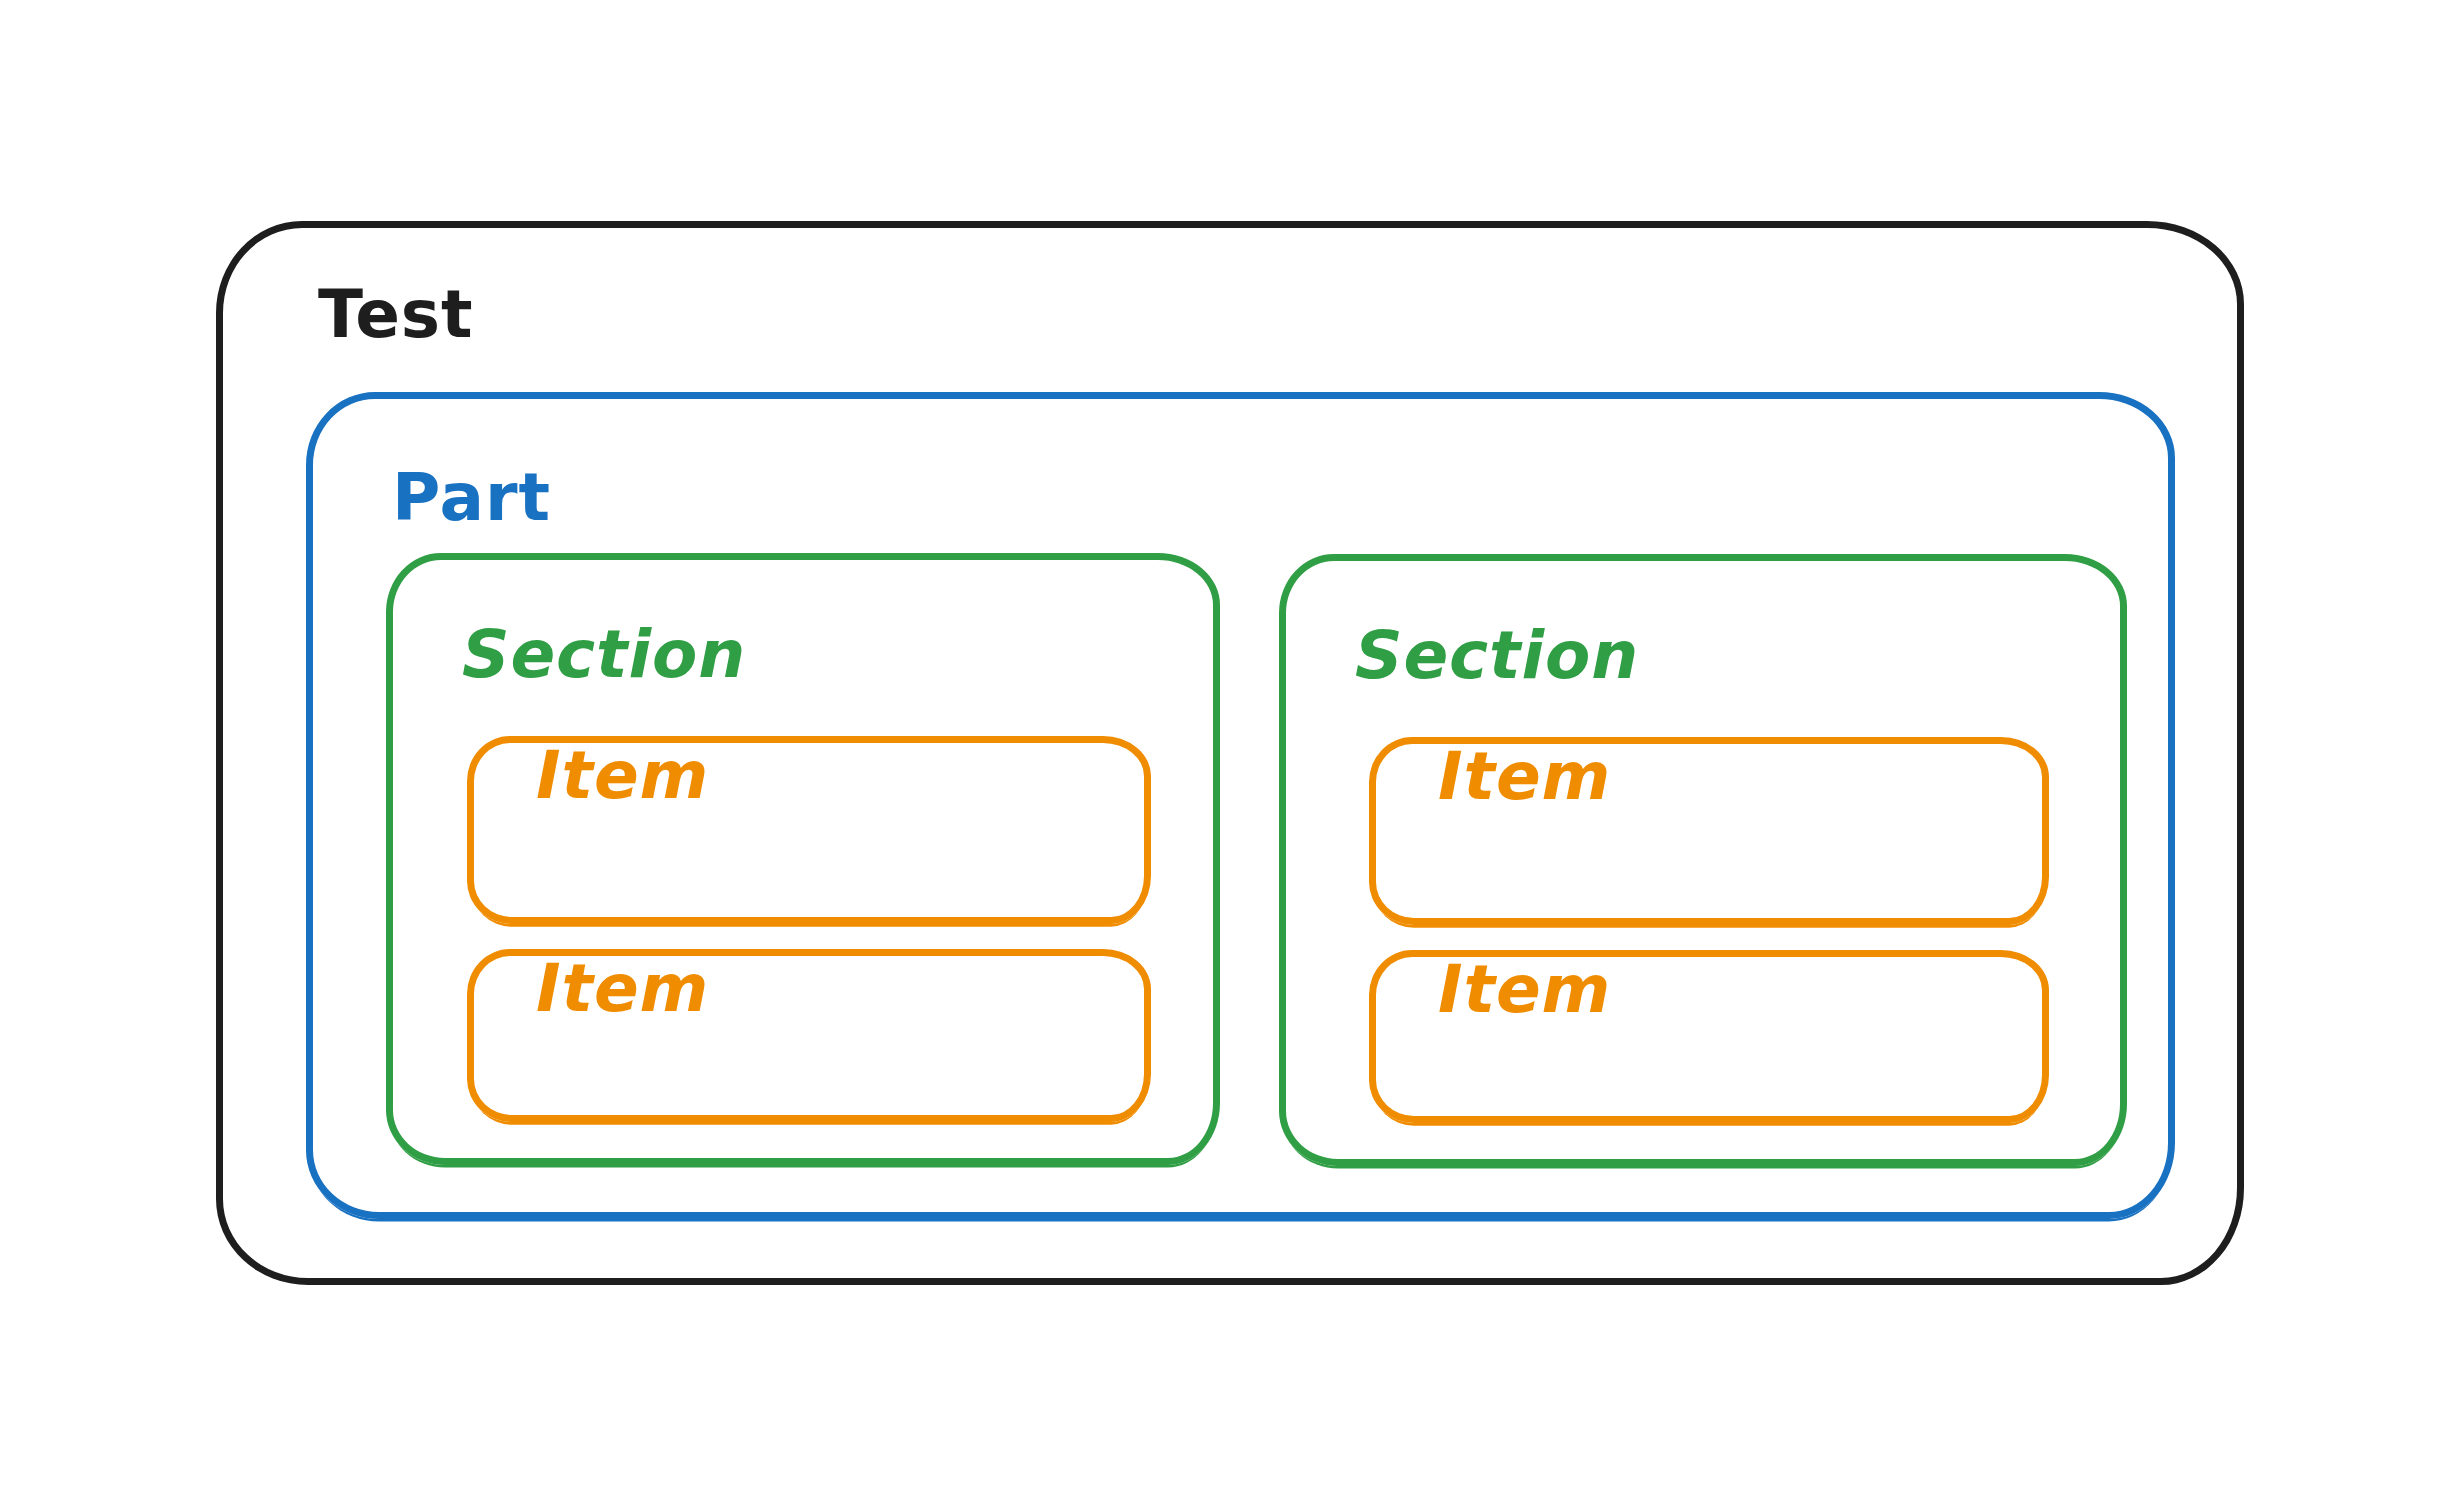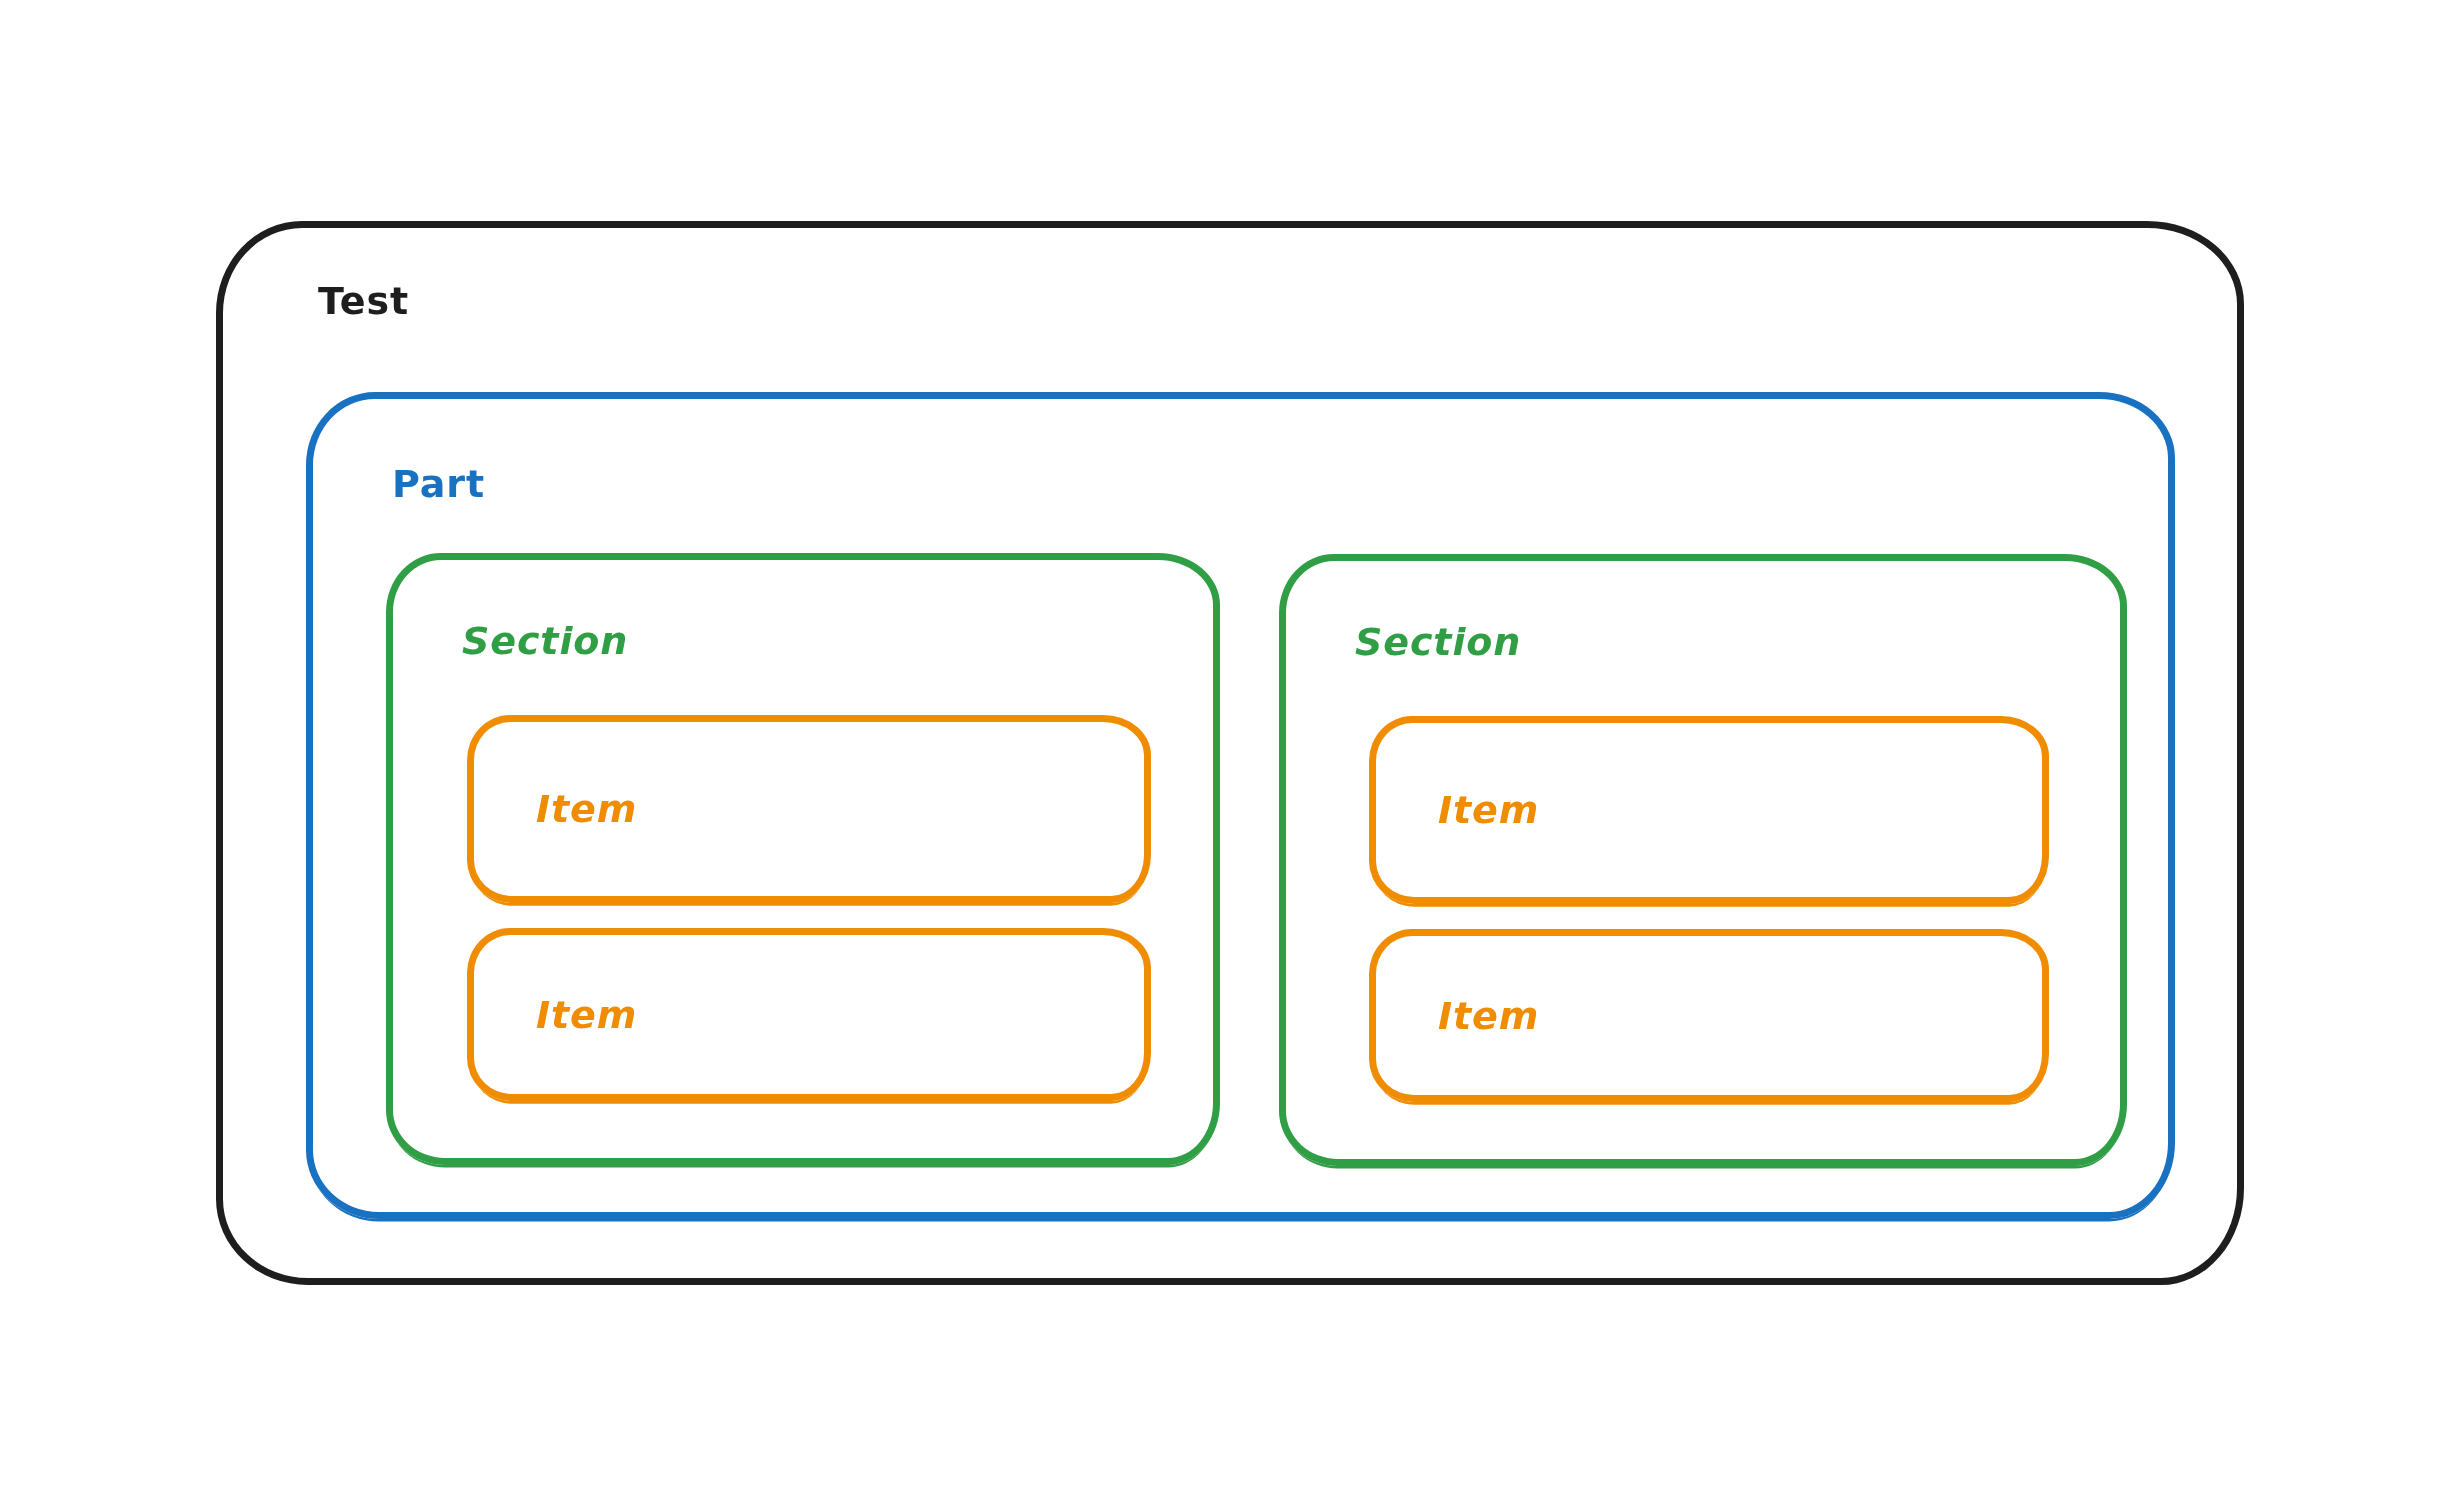--- a/index.html
+++ b/index.html
@@ -16,21 +16,21 @@
     overflow: hidden;
   }
   .box {
     position: absolute;
     border-style: solid;
     background: transparent;
     box-sizing: border-box;
   }
   .label {
     position: absolute;
-    font-size: 38px;
+    font-size: 66px;
     font-weight: bold;
     letter-spacing: 0.9px;
     line-height: 1;
     white-space: nowrap;
     color: inherit;
   }
 
   
   .test-box {
     left: 216px; top: 221px;
@@ -73,21 +73,21 @@
   
   .item-box {
     left: 74px;
     width: 684px;
     border-width: 7.8px;
     color: var(--item, #f08c00);
     border-color: currentColor;
     border-radius: 43px 48px 40px 45px / 45px 40px 48px 43px;
     box-shadow: 0 7px 0 -4.3px currentColor;
     display: flex;
-    align-items: center;
+    margin-top: 21px;
   }
   .item-1 { top: 155px; height: 188px; }
   .item-2 { top: 368px; height: 173px; }
   .section-right .item-box { left: 83px; width: 680px; }
   .item-label {
     position: static;
     margin-left: 62px;
   }
 </style>
 </head>

